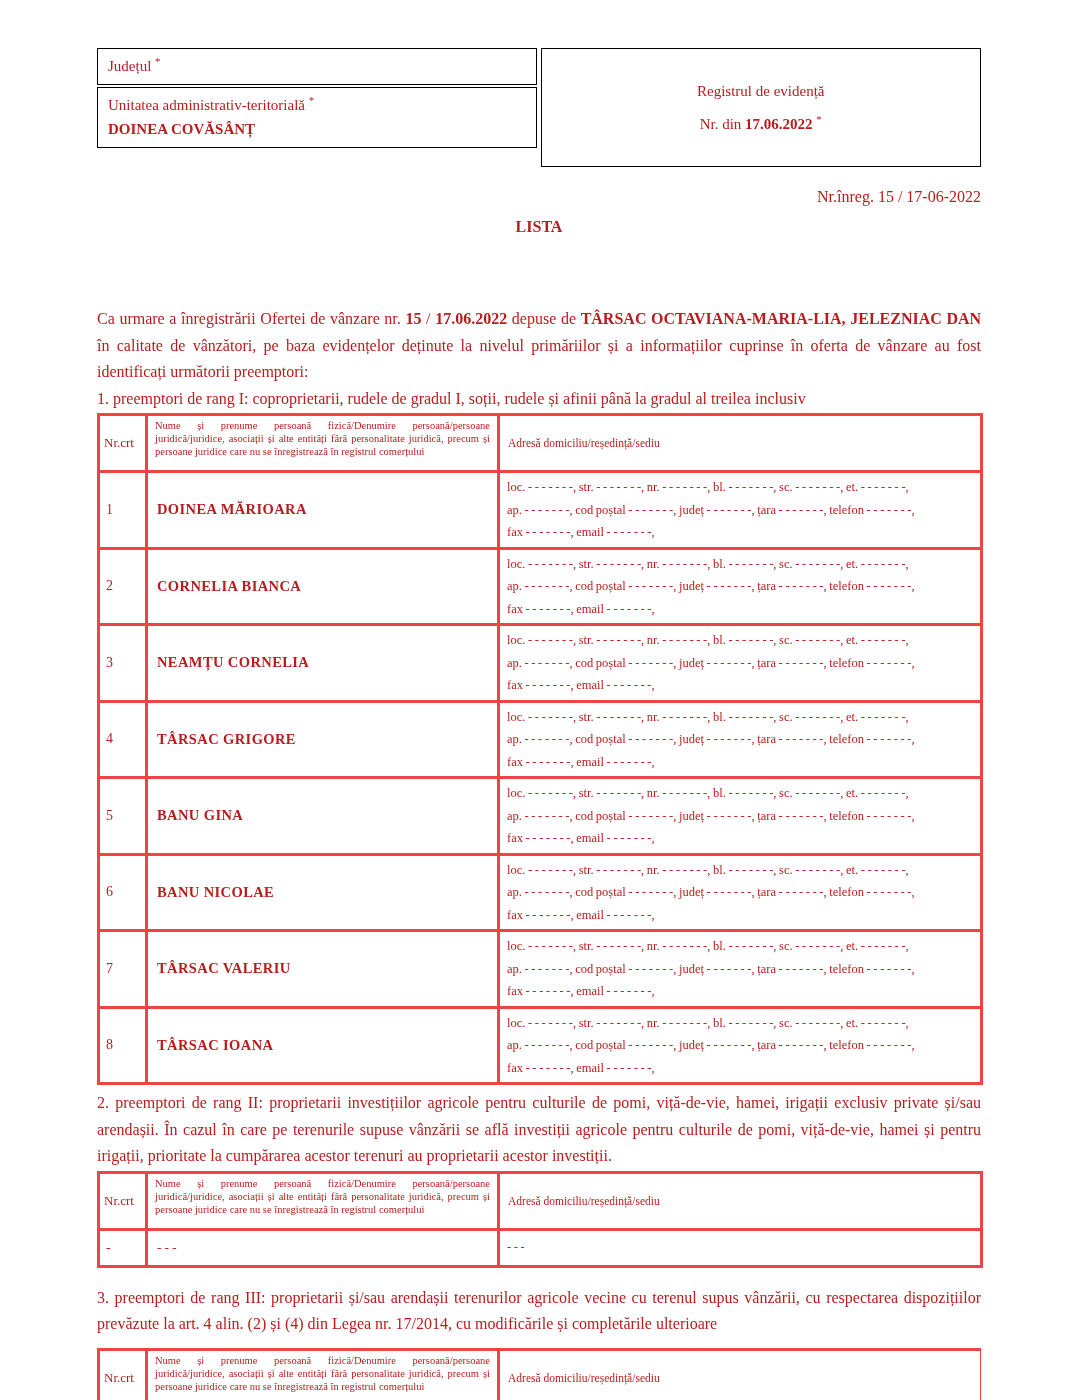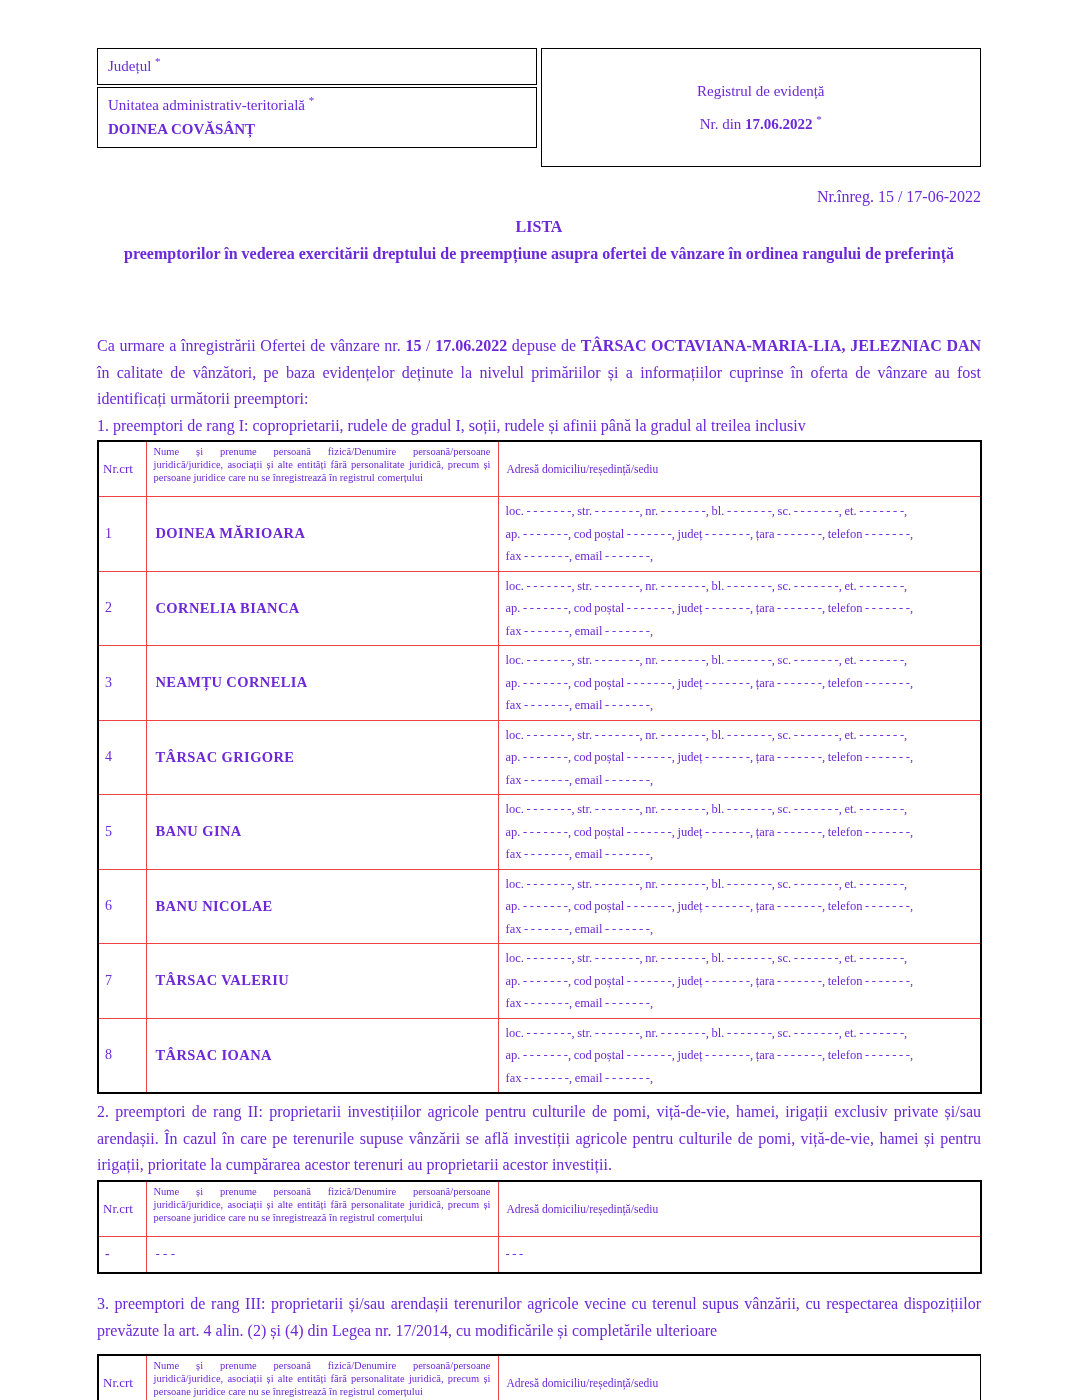--- a/index.html
+++ b/index.html
@@ -1,21 +1,21 @@
 <!DOCTYPE html>
 <html><head>
 <meta charset="utf-8">
 <style>
   html,body{margin:0;padding:0;background:#e9e9e9;}
   .page{
     position:relative;
     width:1079px;height:1400px;
     margin:0 auto;
     background:#ffffff;
-    color:#6d28d9;
+    color:#b91c1c;
     font-family:"Liberation Serif","DejaVu Serif",serif;
     box-sizing:border-box;
     padding:48px 98px 0 97px;
     overflow:hidden;
   }
   
   .hdr-row{display:flex;gap:4px;}
   .hdr-left{width:440px;display:flex;flex-direction:column;}
   .hdr-box{border:1px solid #000;box-sizing:border-box;padding:5px 10px 6px 10px;font-size:15px;line-height:24px;}
   .hdr-box + .hdr-box{margin-top:2px;}
@@ -30,21 +30,21 @@
   .doc-subtitle{text-align:center;font-weight:bold;font-size:16px;line-height:27px;}
   
   .para{font-size:16px;line-height:26.5px;text-align:justify;}
   .intro{margin-top:66px;}
   .sec-heading{font-size:16px;line-height:26.5px;text-align:justify;}
   .s2{margin-top:5px;}
   .s3{margin-top:17px;}
   
   table.doc{border-collapse:collapse;width:883px;table-layout:fixed;border:2px solid #000;margin-top:1px;}
   table.doc col.c1{width:48px;} table.doc col.c2{width:352px;} table.doc col.c3{width:483px;}
-  table.doc th,table.doc td{border:1px solid #ef4444;box-sizing:border-box;margin-top:36px;}
+  table.doc th,table.doc td{border:3px solid #ef4444;box-sizing:border-box;margin-top:36px;}
   th.h-nr{font-weight:normal;font-size:13px;text-align:left;padding:2px 4px;vertical-align:middle;}
   th.h-name{font-weight:normal;font-size:10.5px;line-height:13px;text-align:justify;padding:3px 7px;vertical-align:top;}
   th.h-addr{font-weight:normal;font-size:11.5px;text-align:left;padding:21px 8px;vertical-align:middle;}
   thead tr{height:48px;}
   td.c-nr{font-size:14px;padding:2px 6px;vertical-align:middle;}
   td.c-name{font-weight:bold;font-size:14.5px;letter-spacing:.4px;padding:2px 9px;vertical-align:middle;}
   td.c-addr{font-size:12.5px;line-height:22.5px;padding:3px 7px;vertical-align:middle;word-spacing:-0.5px;}
   .addr-line{white-space:nowrap;overflow:hidden;}
   #t1-body tr{height:66px;}
   #t2-body tr{height:37px;}
@@ -68,21 +68,20 @@
       </div>
     </div>
     <div class="hdr-right">
       <div>Registrul de evidență</div>
       <div><span>Nr. din</span> <span class="hdr-value">17.06.2022</span> <sup class="star">*</sup></div>
     </div>
   </div>
 
   <div class="reg-line">Nr.înreg. 15 / 17-06-2022</div>
   <div class="doc-title">LISTA</div>
-  <div class="doc-subtitle">preemptorilor în vederea exercitării dreptului de preempțiune asupra ofertei de vânzare în ordinea rangului de preferință</div>
 
   <div class="para intro">
     <span>Ca urmare a înregistrării Ofertei de vânzare nr.</span>
     <b>15</b>
     <span>/</span>
     <b>17.06.2022</b>
     <span>depuse de</span>
     <b>TÂRSAC OCTAVIANA-MARIA-LIA, JELEZNIAC DAN</b>
     <span>în calitate de vânzători, pe baza evidențelor deținute la nivelul primăriilor și a informațiilor cuprinse în oferta de vânzare au fost identificați următorii preemptori:</span>
   </div>

